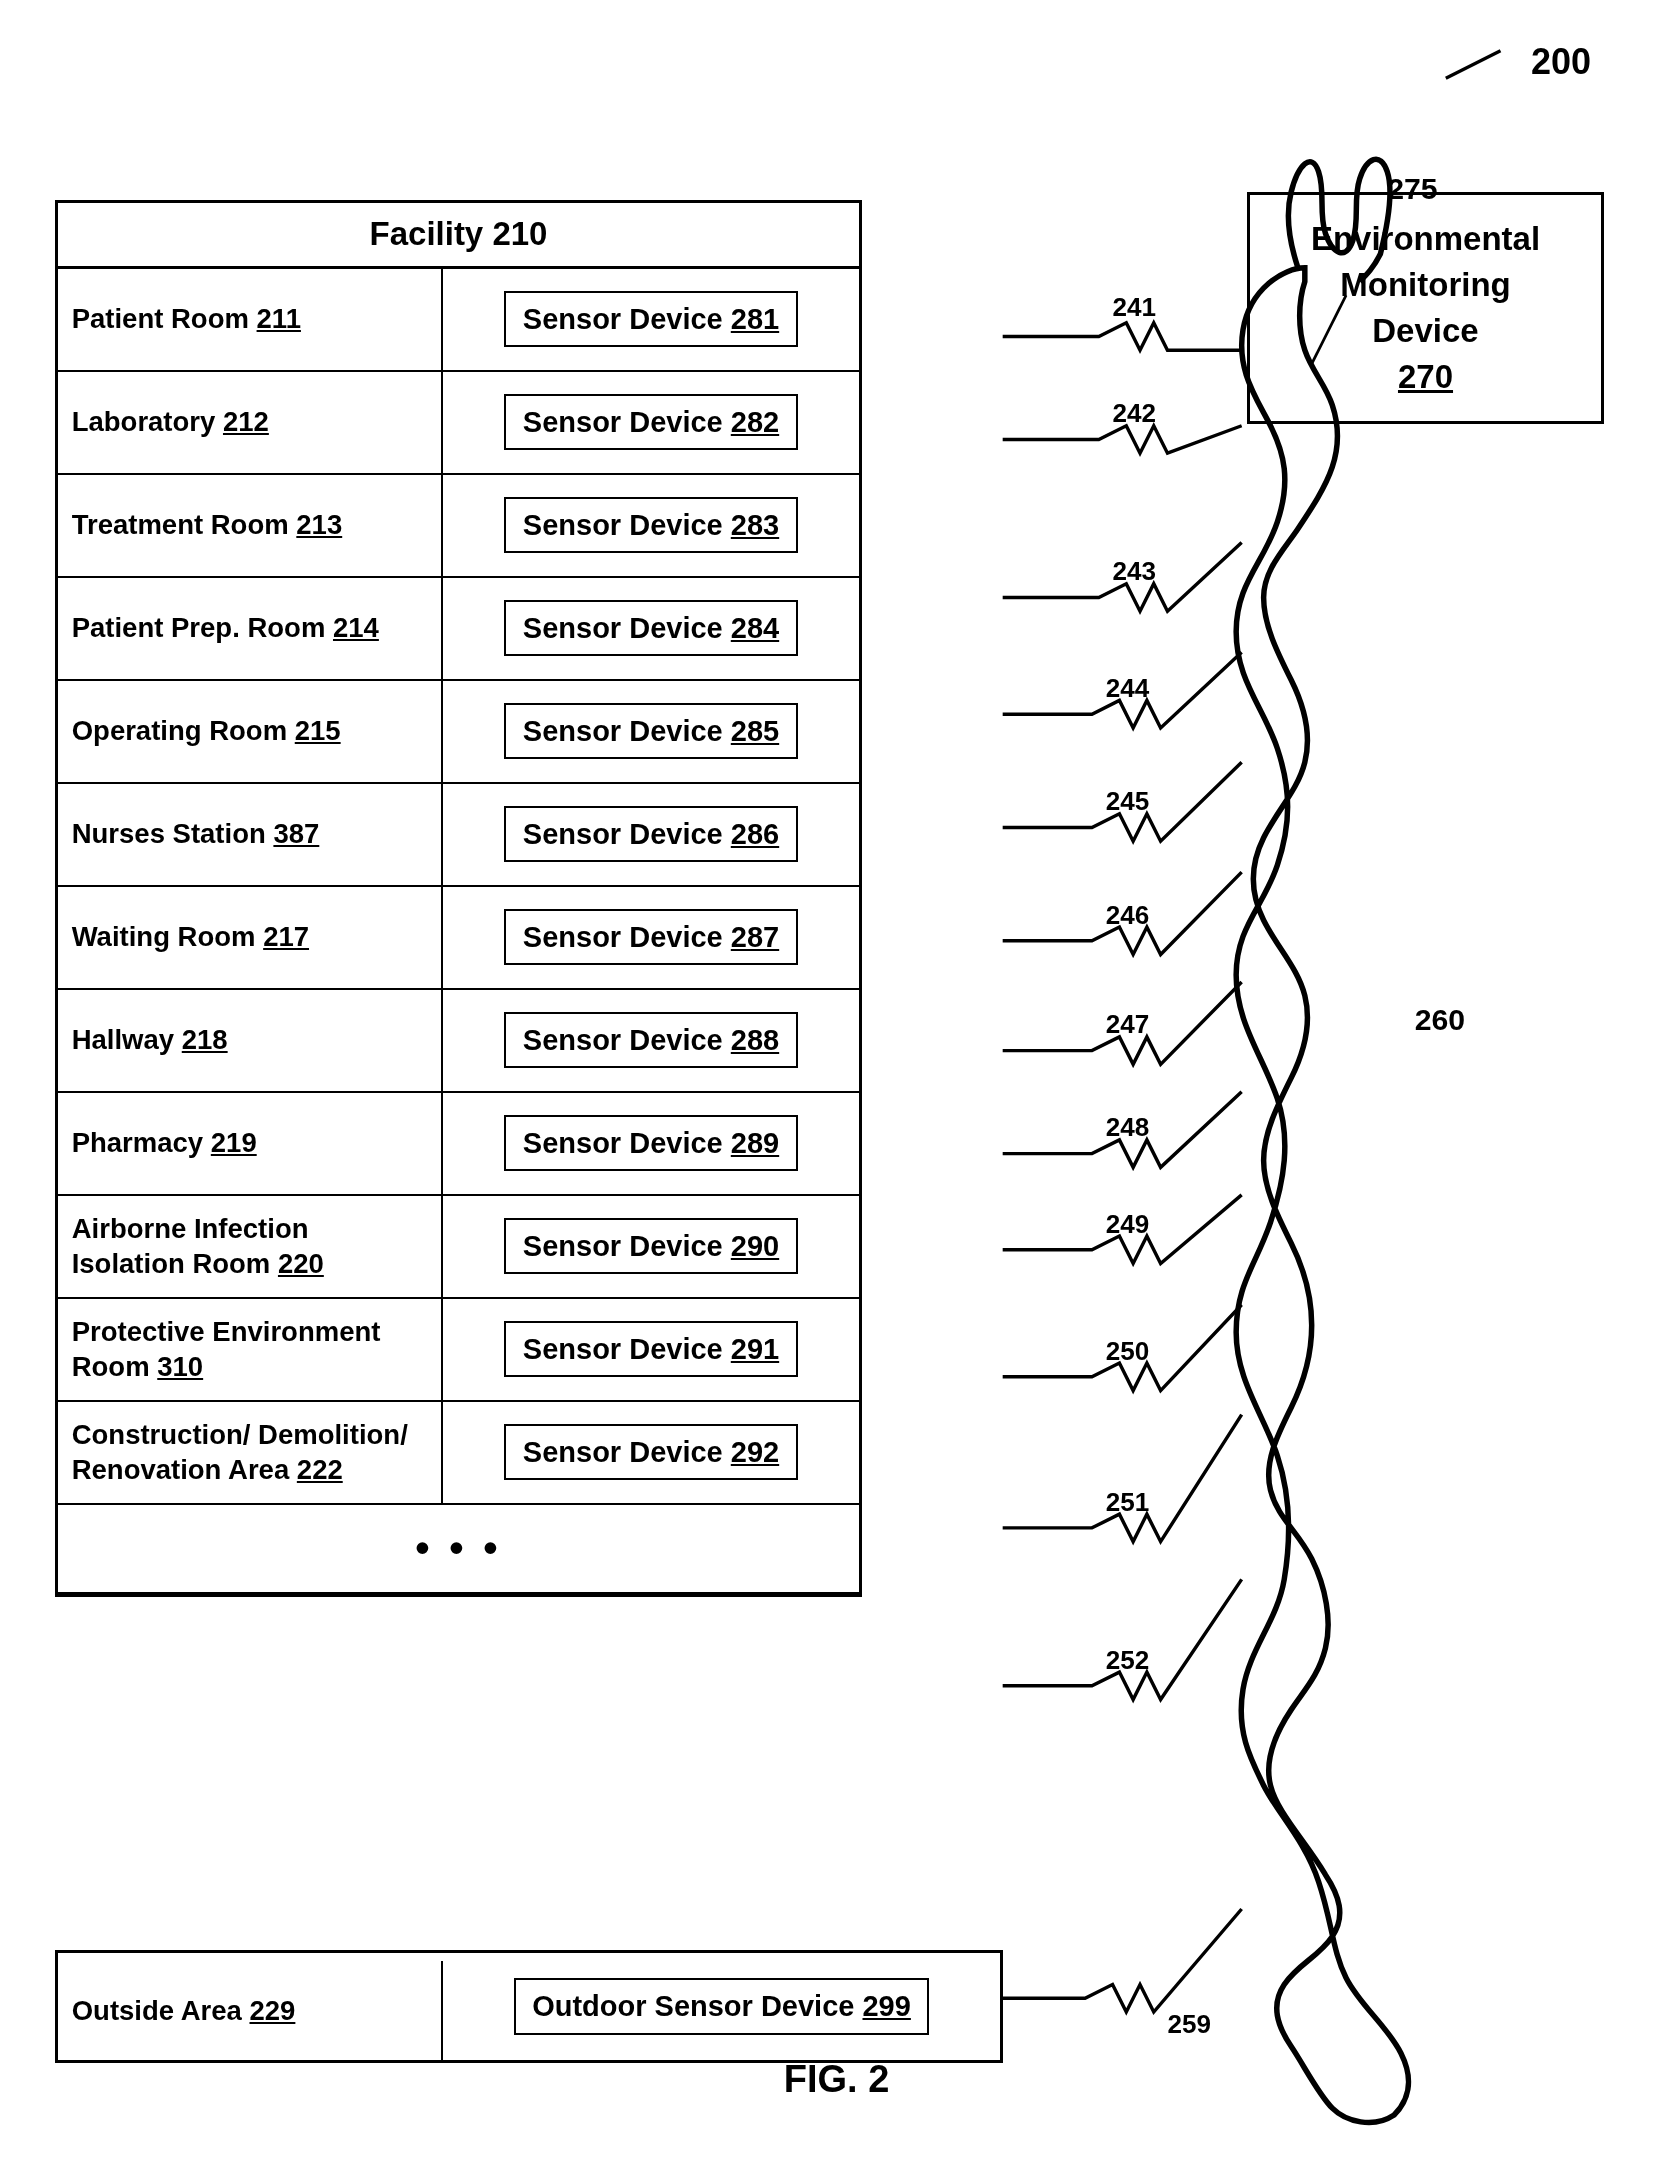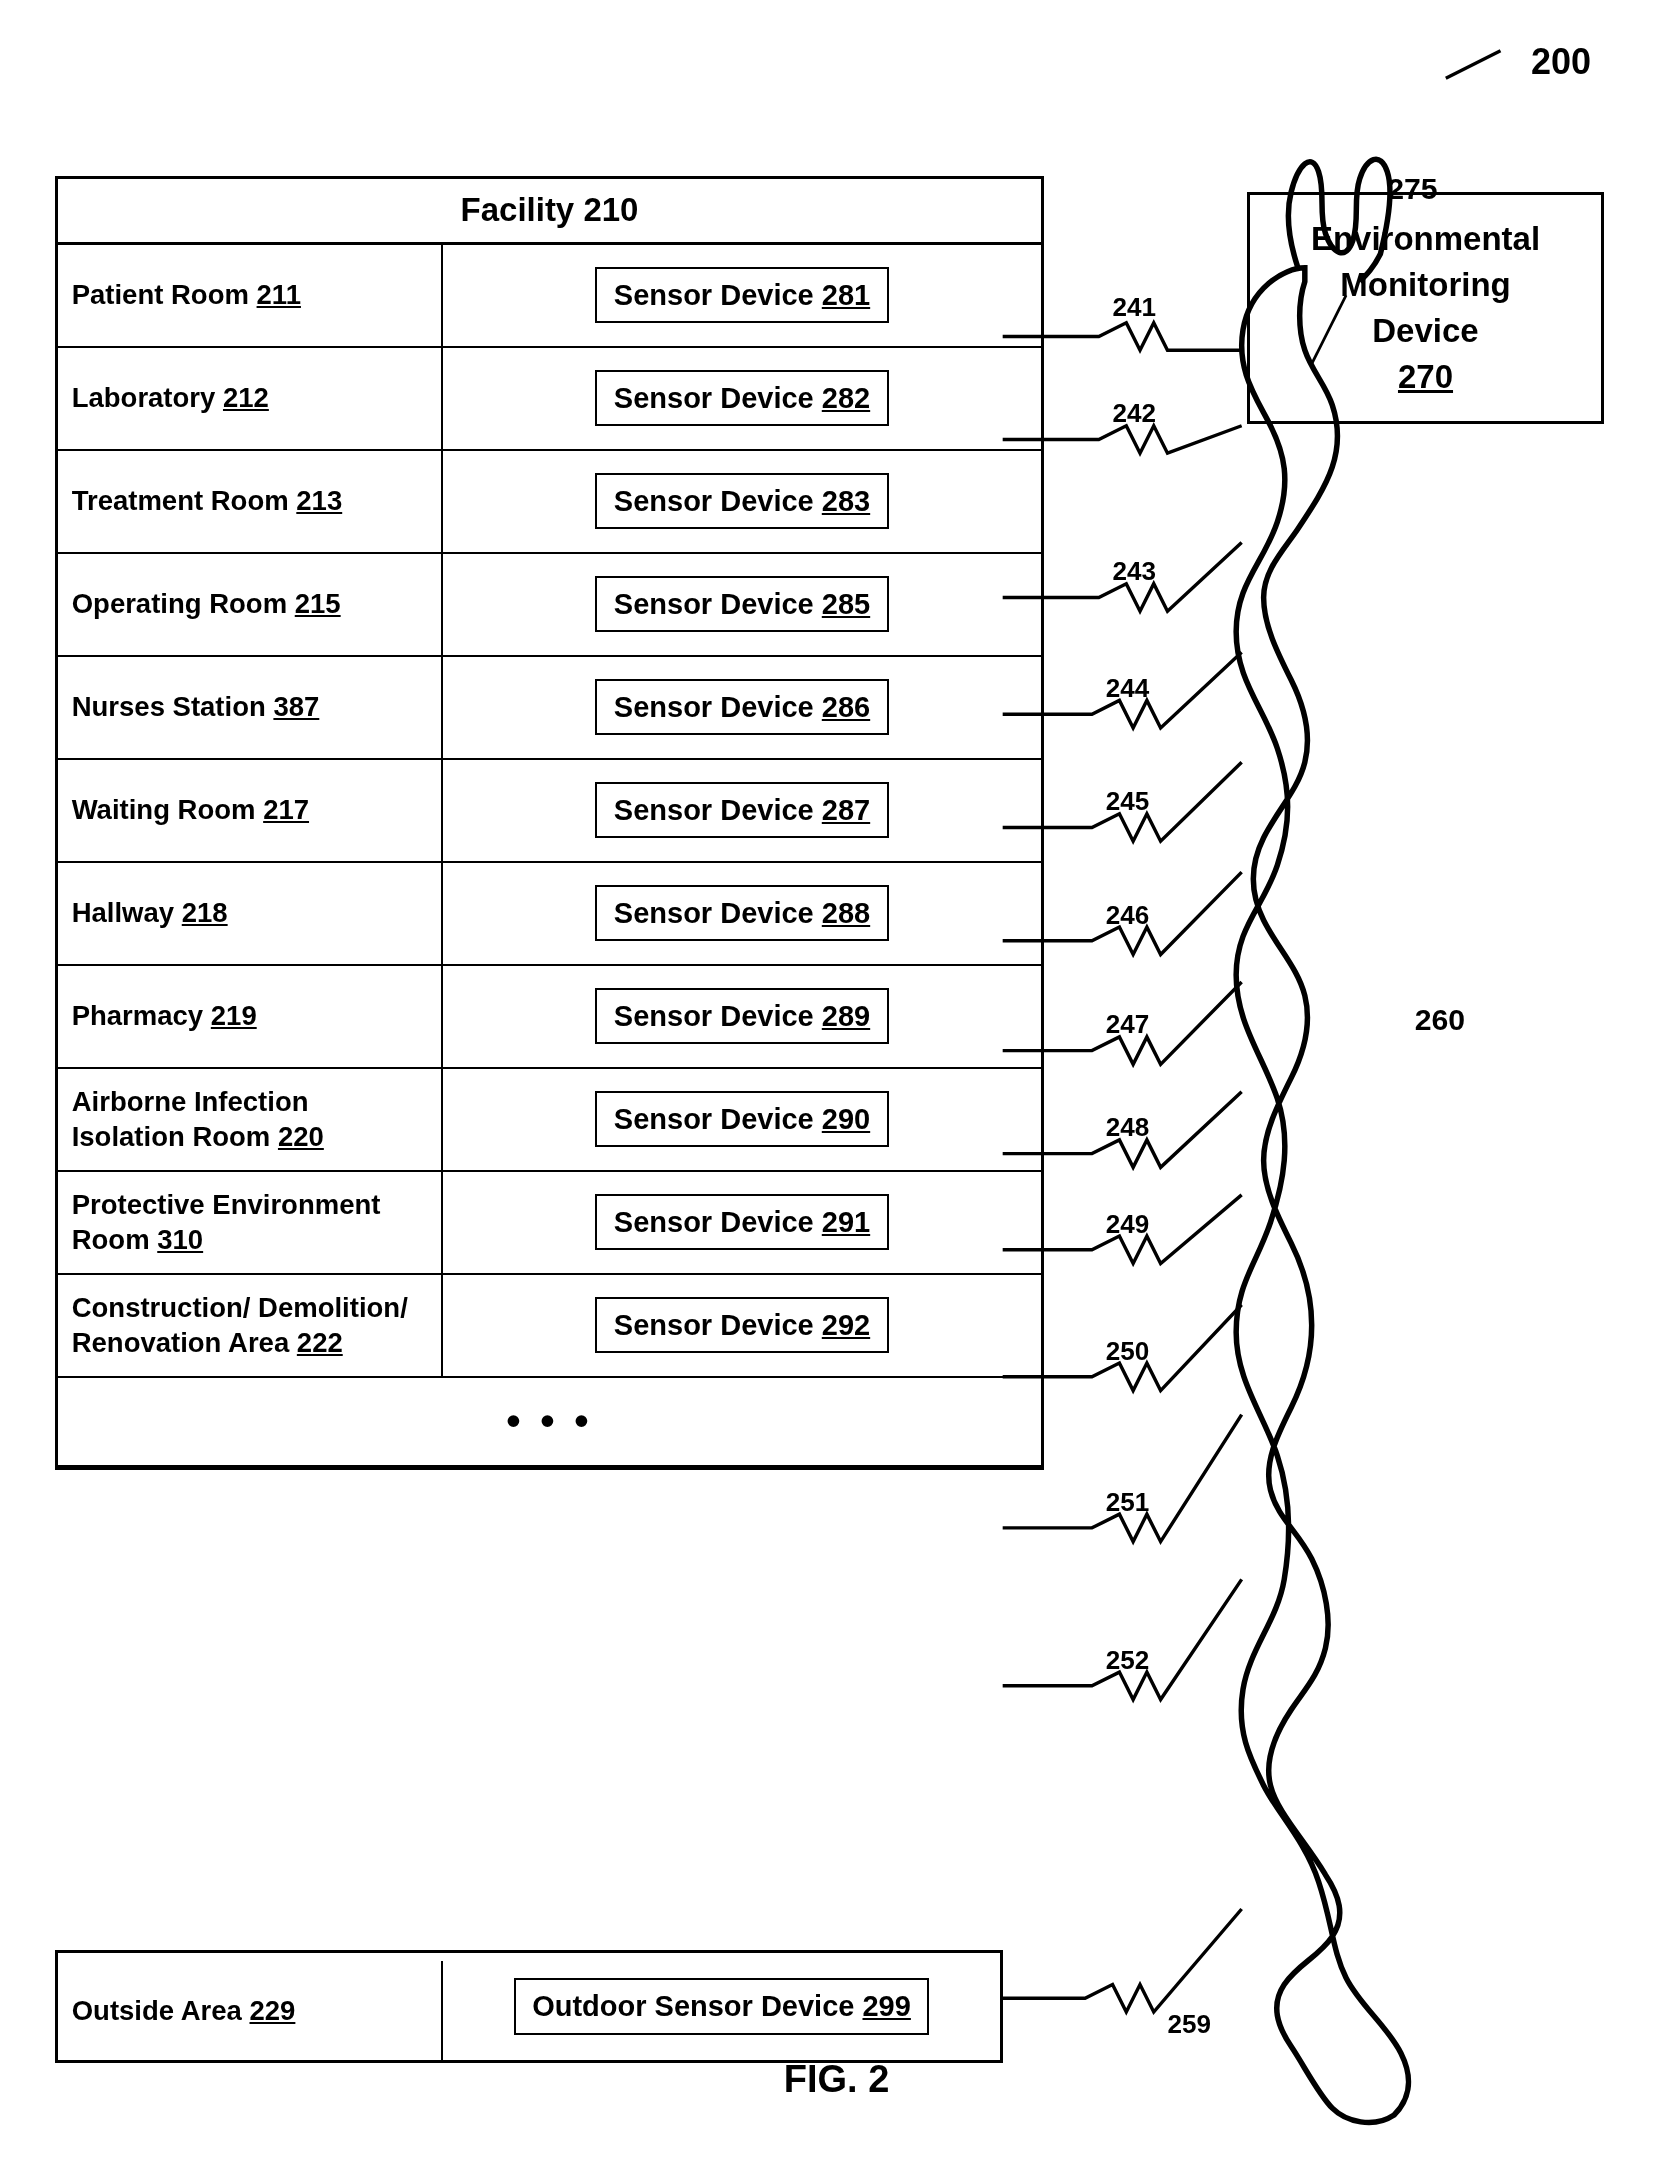--- a/index.html
+++ b/index.html
@@ -25,23 +25,23 @@
       bottom: 82px;
       left: 50%;
       transform: translateX(-50%);
       font-size: 38px;
       font-weight: bold;
     }
 
     
     .facility-container {
       position: absolute;
-      top: 176px;
+      top: 200px;
       left: 55px;
-      width: 989px;
+      width: 807px;
       border: 3.4px solid #000;
     }
 
     .facility-title {
       text-align: center;
       font-size: 33px;
       font-weight: bold;
       padding: 12.4px 6.9px;
       border-bottom: 3.4px solid #000;
     }
@@ -200,20 +200,28 @@
 
   <div class="facility-row">
     <div class="room-cell">
       <span class="room-name">Treatment Room <span class="room-num">213</span></span>
     </div>
     <div class="sensor-cell">
       <div class="sensor-box">Sensor Device <span class="sensor-num">283</span></div>
     </div>
   </div>
 
+  <div class="facility-row">
+    <div class="room-cell">
+      <span class="room-name">Patient Prep. Room <span class="room-num">214</span></span>
+    </div>
+    <div class="sensor-cell">
+      <div class="sensor-box">Sensor Device <span class="sensor-num">284</span></div>
+    </div>
+  </div>
 
   <div class="facility-row">
     <div class="room-cell">
       <span class="room-name">Operating Room <span class="room-num">215</span></span>
     </div>
     <div class="sensor-cell">
       <div class="sensor-box">Sensor Device <span class="sensor-num">285</span></div>
     </div>
   </div>
 

